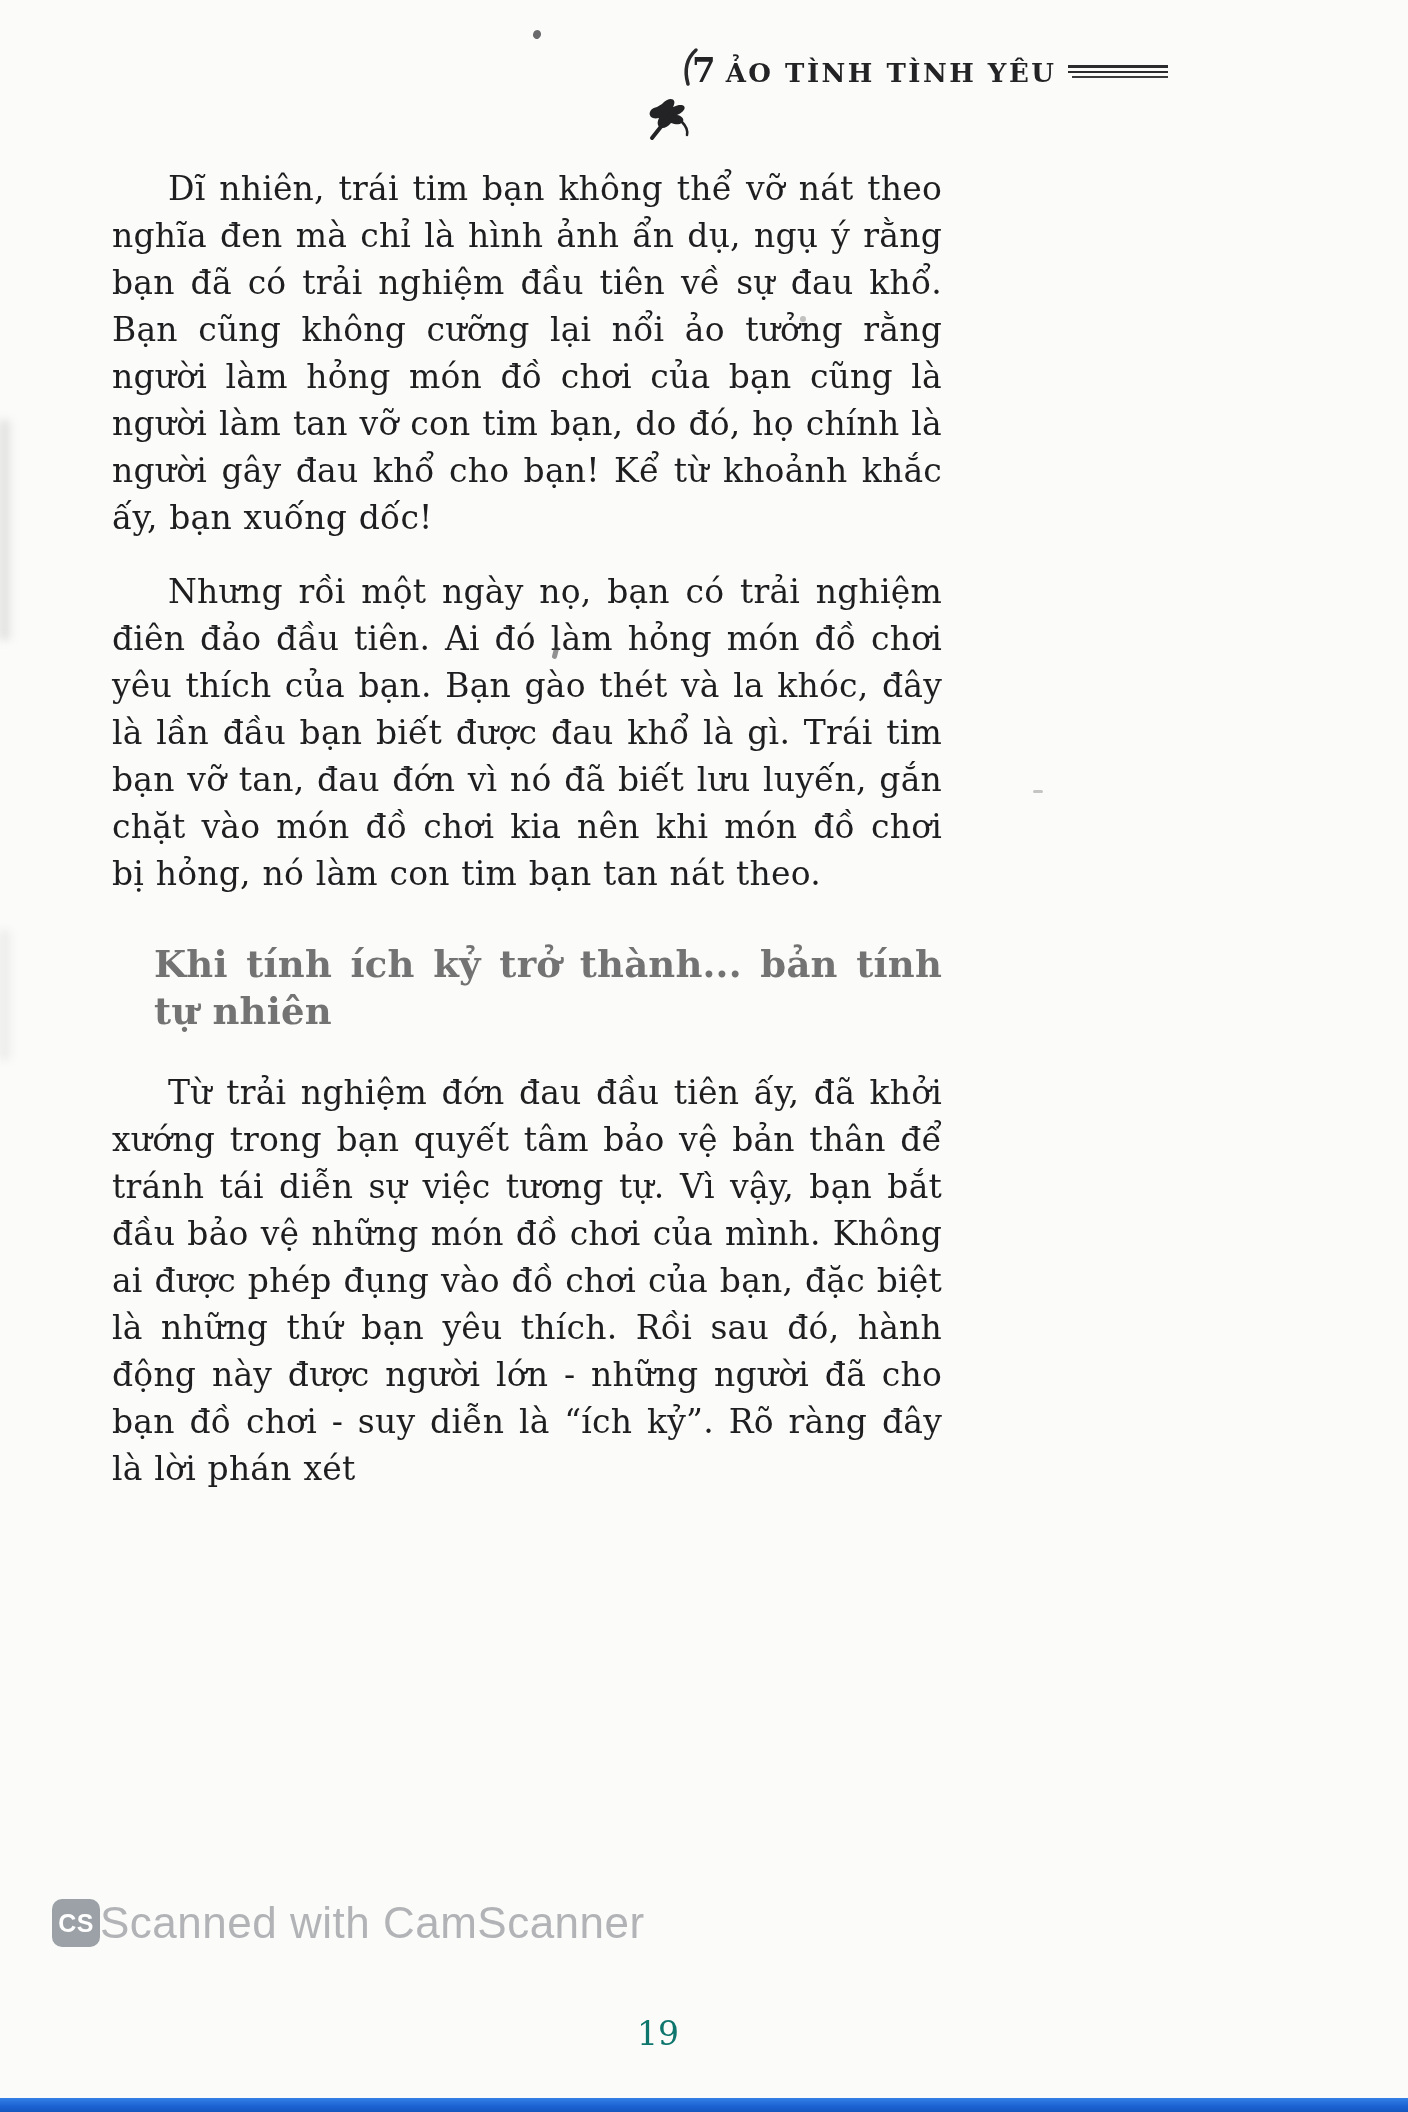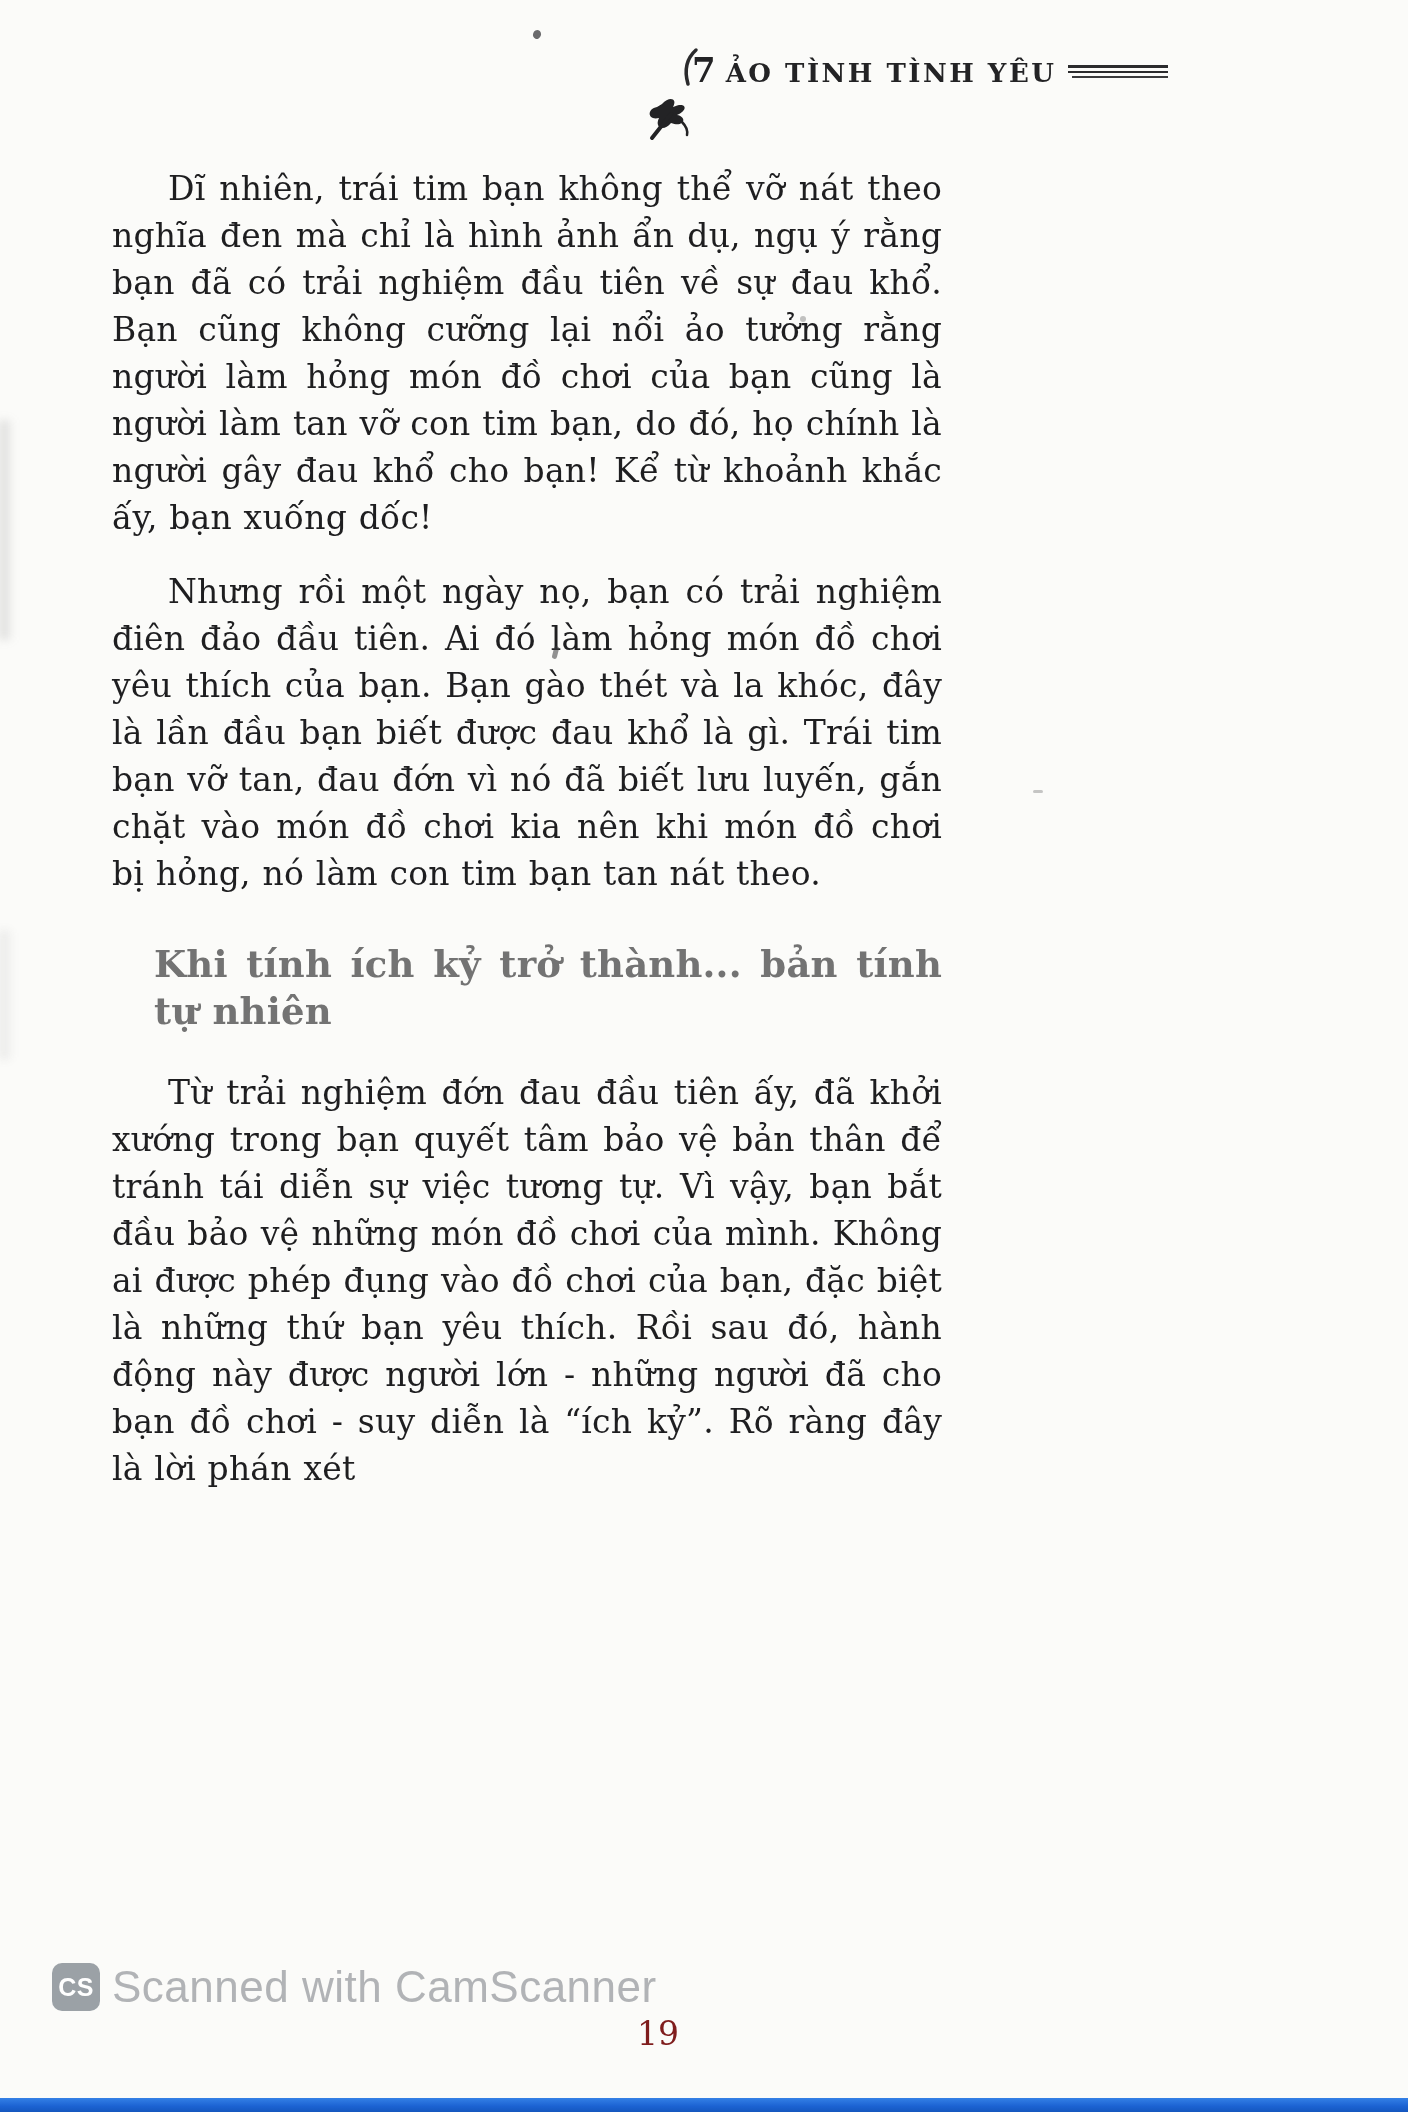--- a/index.html
+++ b/index.html
@@ -80,30 +80,30 @@
     }
 
     
     .page-number {
       position: absolute;
       top: 2014px;
       left: 0;
       width: 1316px;
       text-align: center;
       font-size: 33px;
-      color: #7f1d1d;
+      color: #0f766e;
       z-index: 2;
     }
     .watermark {
       position: absolute;
       left: 52px;
-      top: 1962px;
+      top: 1898px;
       display: flex;
       align-items: center;
-      gap: 12px;
+      gap: 0;
       z-index: 3;
       font-family: "Liberation Sans", sans-serif;
     }
     .cs-logo {
       width: 48px;
       height: 48px;
       border-radius: 10px;
       background: rgba(138, 145, 152, 0.85);
       color: #ffffff;
       font-size: 25px;

